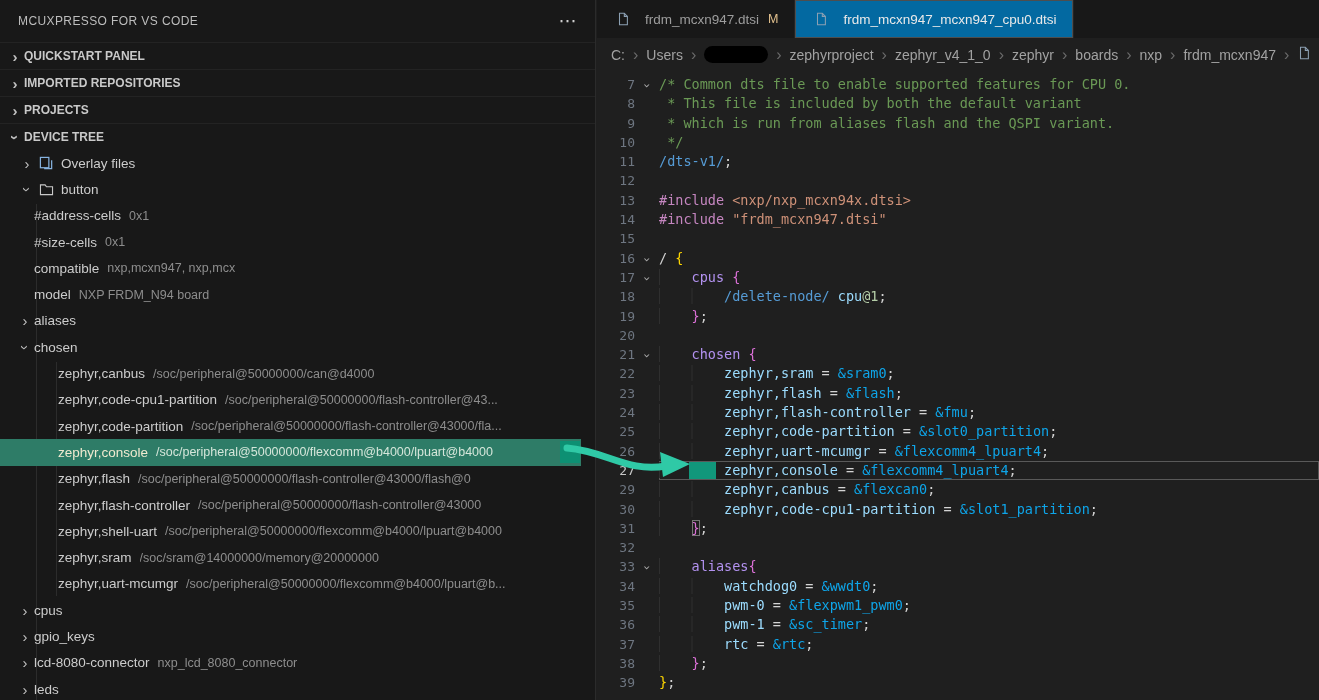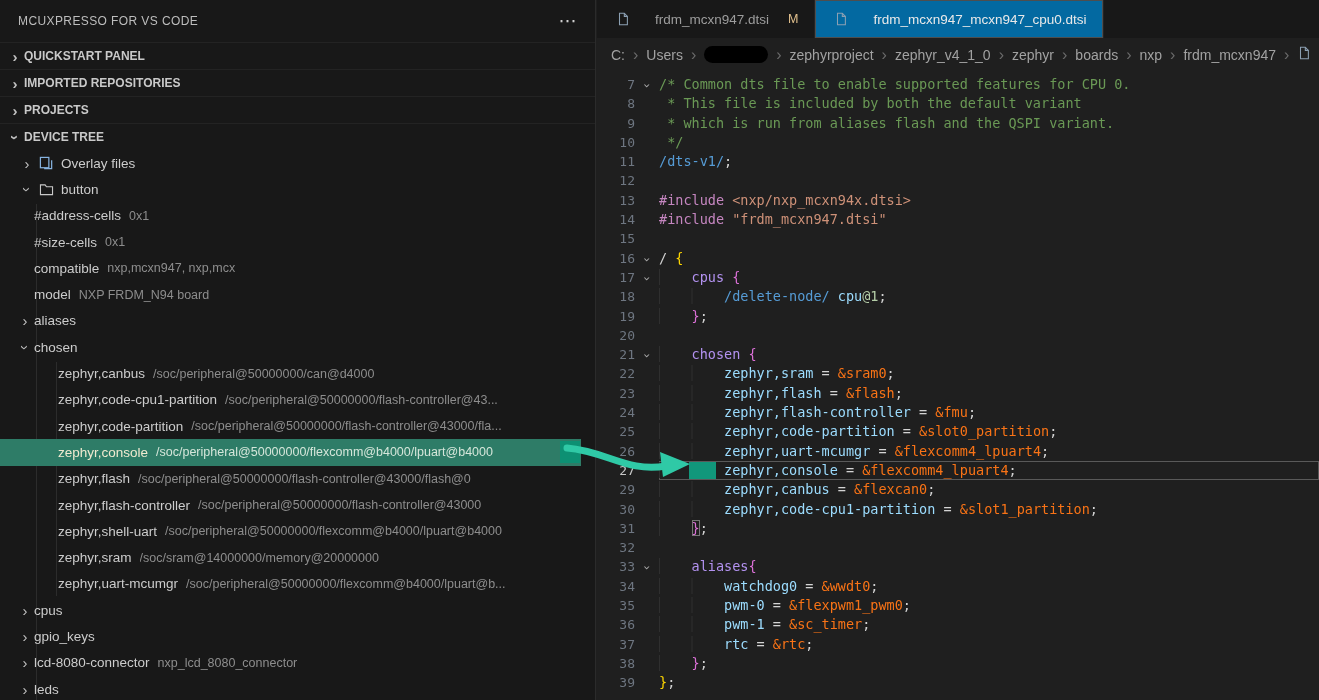--- a/index.html
+++ b/index.html
@@ -26,21 +26,21 @@
 .lbl{flex:none}
 .val{margin-left:8px;font-size:12.5px;color:#8d8d8d;overflow:hidden;text-overflow:ellipsis}
 .trow.sel{background:#2e7c67;margin-right:14px}
 .trow.sel .lbl{color:#f1ead0}
 .trow.sel .val{color:#d5e6da}
 .endblock{position:absolute;right:1px;top:2px;width:20px;height:22px;background:#0d9073}
 
 
 .editor{position:absolute;left:597px;top:0;right:0;bottom:0;background:#1f1f1f}
 .tabbar{height:38px;background:#181818;display:flex;align-items:stretch}
-.tab{display:flex;align-items:center;gap:17px;padding:0 16px;font-size:13.5px;color:#9d9d9d;background:#181818;border-right:1px solid #242424;cursor:pointer;white-space:nowrap}
+.tab{display:flex;align-items:center;gap:7px;padding:0 16px;font-size:13.5px;color:#9d9d9d;background:#181818;border-right:1px solid #242424;cursor:pointer;white-space:nowrap}
 .tab.active{background:#0369a1;color:#e9e9e9;box-shadow:inset 0 0 0 1px #4e4e4e}
 .mod{color:#e2c08d;font-size:12.5px;margin-left:2px}
 .breadcrumb{height:33px;display:flex;align-items:center;gap:8px;padding:0 14px;font-size:14px;color:#a2a2a2;white-space:nowrap;overflow:hidden}
 .bc-item{cursor:pointer;flex:none}
 .bc-sep{color:#6a6a6a;font-size:16px;flex:none}
 .redacted{width:64px;height:17px;background:#000;border-radius:9px;flex:none}
 
 .code{padding-top:4px;font-family:"DejaVu Sans Mono","Liberation Mono",monospace;font-size:13.5px}
 .cline{display:flex;height:19.3px;line-height:19.3px}
 .ln{width:38px;text-align:right;color:#6e7681;font-size:13px;flex:none;cursor:pointer}
@@ -49,21 +49,21 @@
 .ctext{white-space:pre;position:relative;flex:1;cursor:text}
 .ctext span{white-space:pre}
 .cline.cur .ln{color:#c8c8c8}
 .cline.cur .ctext{box-shadow:inset 0 0 0 1px #595959}
 .marker{position:absolute;left:30px;top:1px;width:27px;height:17px;background:#11977b}
 .tk-cm{color:#6a9955}
 .tk-kw{color:#c586c0}
 .tk-str{color:#ce9178}
 .tk-node{color:#b392f0}
 .tk-prop{color:#9cdcfe}
-.tk-ref{color:#f97316}
+.tk-ref{color:#0ea5e9}
 .tk-pun{color:#d4d4d4}
 .tk-b1{color:#ffd700}
 .tk-b2{color:#da70d6}
 .tk-b2m{color:#da70d6;box-shadow:inset 0 0 0 1px #777}
 .tk-kb{color:#569cd6}
 .tk-num{color:#b5cea8}
 .tk-ws{background-image:linear-gradient(to right,#2f2f2f 1px,transparent 1px);background-size:4ch 100%}
 
 
 .anno{position:absolute;left:0;top:0;width:1319px;height:700px;pointer-events:none;z-index:40}

